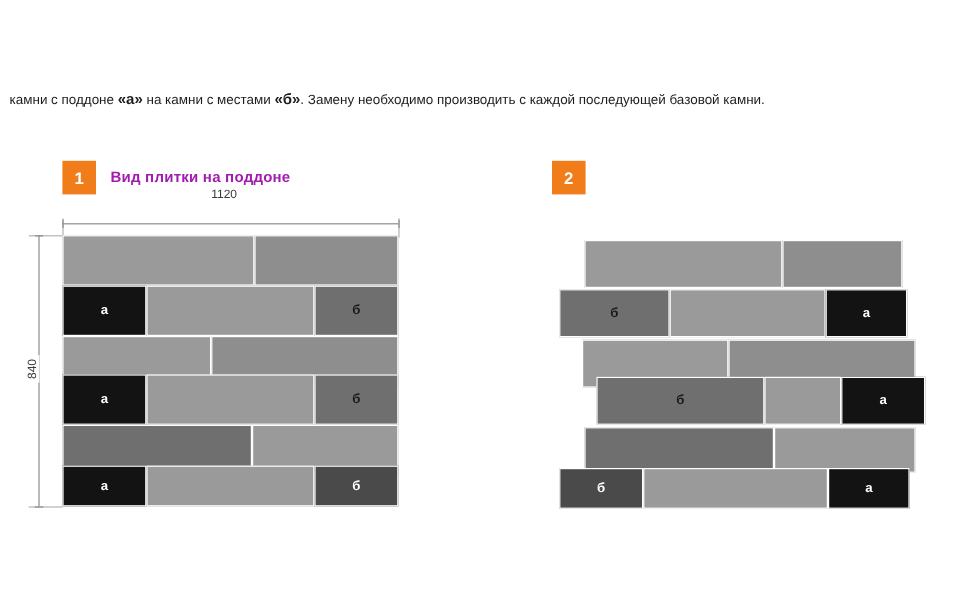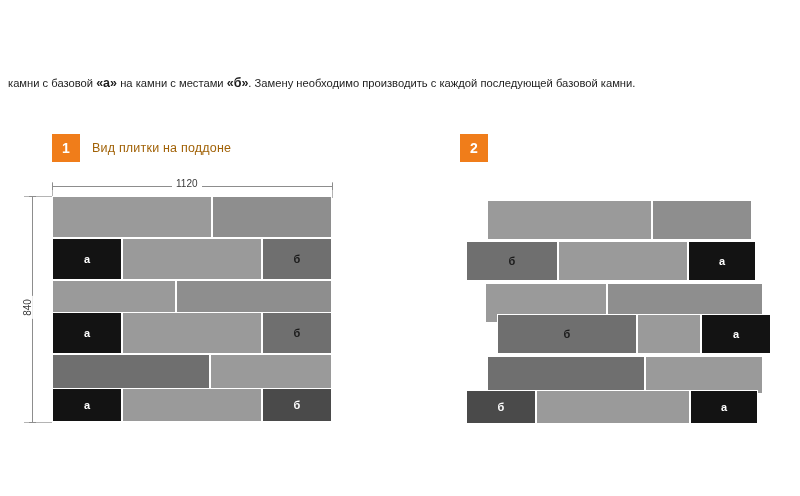--- a/index.html
+++ b/index.html
@@ -45,22 +45,22 @@
     color: #ffffff;
     font-size: 14px;
     font-weight: bold;
     display: flex;
     align-items: center;
     justify-content: center;
   }
   .panel-head .cap {
     margin-left: 12px;
     font-size: 12.5px;
-    font-weight: normal;
-    color: #a16207;
+    font-weight: bold;
+    color: #a21caf;
     letter-spacing: .2px;
   }
 
   #head1 { left: 52px;  top: 134px; }
   #head2 { left: 460px; top: 134px; }
 
   
   .canvas {
     position: absolute;
   }
@@ -122,39 +122,39 @@
     background: #b4b4b4;
     height: 1px;
     width: auto;
   }
 </style>
 </head>
 <body>
 
 <div class="intro">
   <br>
-  <span>камни с базовой </span><b>«а»</b><span> на камни с местами </span><b>«б»</b><span>. Замену необходимо производить с каждой последующей базовой камни.</span>
+  <span>камни с поддоне </span><b>«а»</b><span> на камни с местами </span><b>«б»</b><span>. Замену необходимо производить с каждой последующей базовой камни.</span>
 </div>
 
 <div class="panel-head" id="head1">
   <div class="num">1</div>
   <div class="cap">Вид плитки на поддоне</div>
 </div>
 
 <div class="panel-head" id="head2">
   <div class="num">2</div>
 </div>
 
 <div>
   <div class="ext-line" style="left:52px; top:182px; height:16px;"></div>
   <div class="ext-line" style="left:332px; top:182px; height:16px;"></div>
   <div class="dim-line dim-h" style="left:52px; top:186px; width:280px;"></div>
   <div class="tick tick-v" style="left:52px;  top:183px;"></div>
   <div class="tick tick-v" style="left:332px; top:183px;"></div>
-  <div class="dim-label" style="left:172px; top:178px;text-align:center;">1120</div>
+  <div class="dim-label" style="left:172px; top:157px;text-align:center;">1120</div>
 </div>
 
 <div>
   <div class="ext-line-h" style="left:24px; top:196px; width:28px;"></div>
   <div class="ext-line-h" style="left:24px; top:422px; width:28px;"></div>
   <div class="dim-line dim-v" style="left:32px; top:196px; height:226px;"></div>
   <div class="tick tick-h" style="left:29px; top:196px;"></div>
   <div class="tick tick-h" style="left:29px; top:422px;"></div>
   <div class="dim-label-v" style="left:16px; top:302px;">840</div>
 </div>

